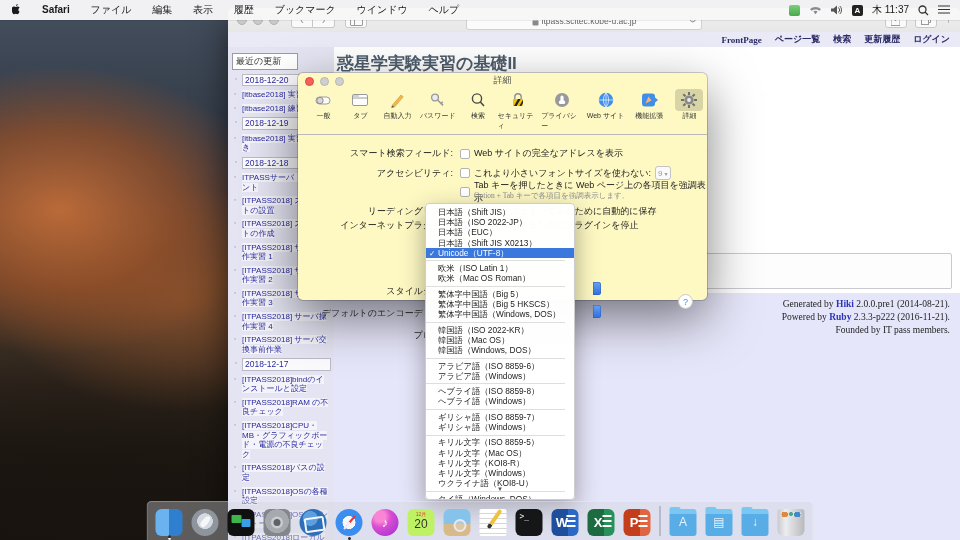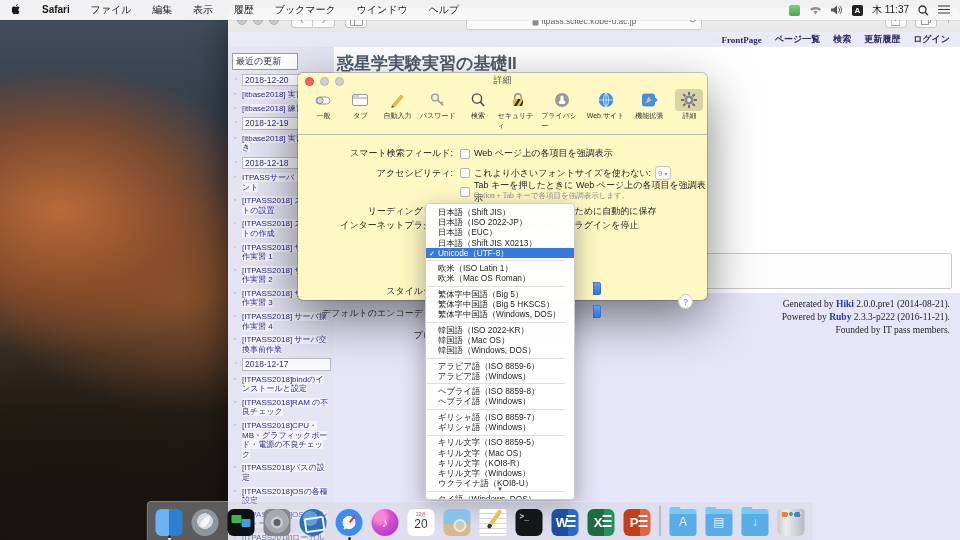--- a/index.html
+++ b/index.html
@@ -125,21 +125,21 @@
   .sysprefs::before{content:"";position:absolute;left:10px;top:10px;width:7px;height:7px;border-radius:50%;
     background:#5f6368;box-shadow:0 0 0 2.5px #c9ccd0;}
   .thunderbird{background:radial-gradient(circle at 40% 35%,#5b9fe0 0 30%,#2e6fba 32% 100%);border-radius:50%;}
   .thunderbird::before{content:"";position:absolute;left:5px;top:8px;width:16px;height:11px;
     border:2px solid #f2f6fa;border-radius:2px;transform:rotate(-8deg);}
   .dsafari{background:radial-gradient(circle at 50% 50%,#f4f6f8 0 33%,#3b8ef0 35% 100%);border-radius:50%;}
   .dsafari::before{content:"";position:absolute;left:12.5px;top:5px;width:2px;height:17px;
     background:linear-gradient(#e33 50%,#eee 50%);transform:rotate(40deg);}
   .itunes{background:radial-gradient(circle at 32% 28%,#f985d4 0 20%,#d94fd0 40%,#9b2bd8 100%);border-radius:50%;}
   .itunes .di-glyph{top:6px;color:#fff;font-size:13px;}
-  .calendar{background:#ffffff;}
+  .calendar{background:#bef264;}
   .calendar .di-month{top:2px;color:#e33;font-size:5px;}
   .calendar .di-day{top:8px;color:#333;font-size:12px;font-weight:300;}
   .preview{background:linear-gradient(180deg,#86c3ea 0 55%,#d8b98a 55% 100%);}
   .preview::after{content:"";position:absolute;right:4px;bottom:4px;width:9px;height:9px;border-radius:50%;
     border:2px solid #e8e8ea;background:rgba(255,255,255,.2);}
   .textedit{background:repeating-linear-gradient(#fff 0 4px,#d7d7d7 4px 5px);border-radius:2px;}
   .textedit::before{content:"";position:absolute;left:13px;top:-1px;width:4px;height:22px;
     background:linear-gradient(#f0c040 80%,#333 80%);transform:rotate(35deg);border-radius:2px;}
   .terminal{background:#151618;}
   .terminal .di-glyph{top:3px;left:4px;right:auto;color:#eee;font-size:8px;font-family:"DejaVu Sans Mono",monospace;}
@@ -490,21 +490,21 @@
         </span>
       <span>詳細</span>
     </div>
   </div>
 
   <div class="dlg-body">
     <div class="prow" style="top:12px;">
       <span class="plabel">スマート検索フィールド:</span>
       <span class="pctrl">
           <span class="cb"></span>
-          <span>Web ページ上の各項目を強調表示</span>
+          <span>Web サイトの完全なアドレスを表示</span>
         </span>
     </div>
     <div class="prow" style="top:31px;">
       <span class="plabel">アクセシビリティ:</span>
       <span class="pctrl">
           <span class="cb"></span>
           <span>これより小さいフォントサイズを使わない:</span>
         <span class="minisel">
             <span>9</span>
             <span style="font-size:6px;">▾</span>

